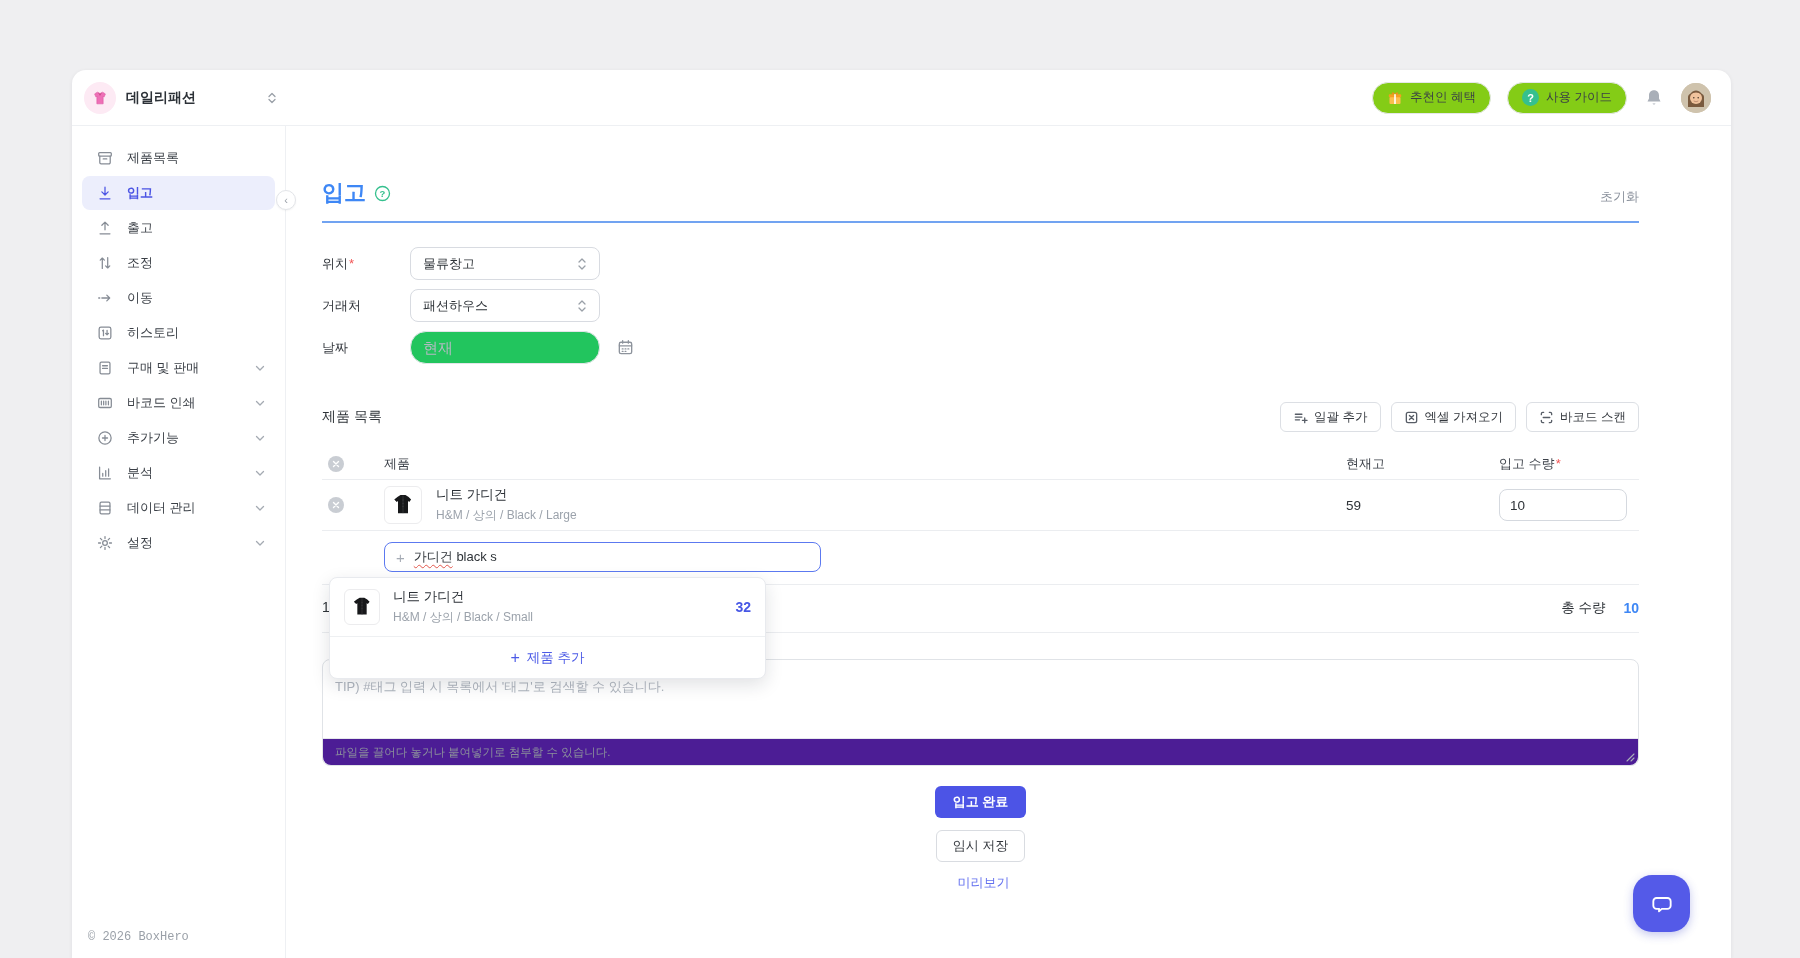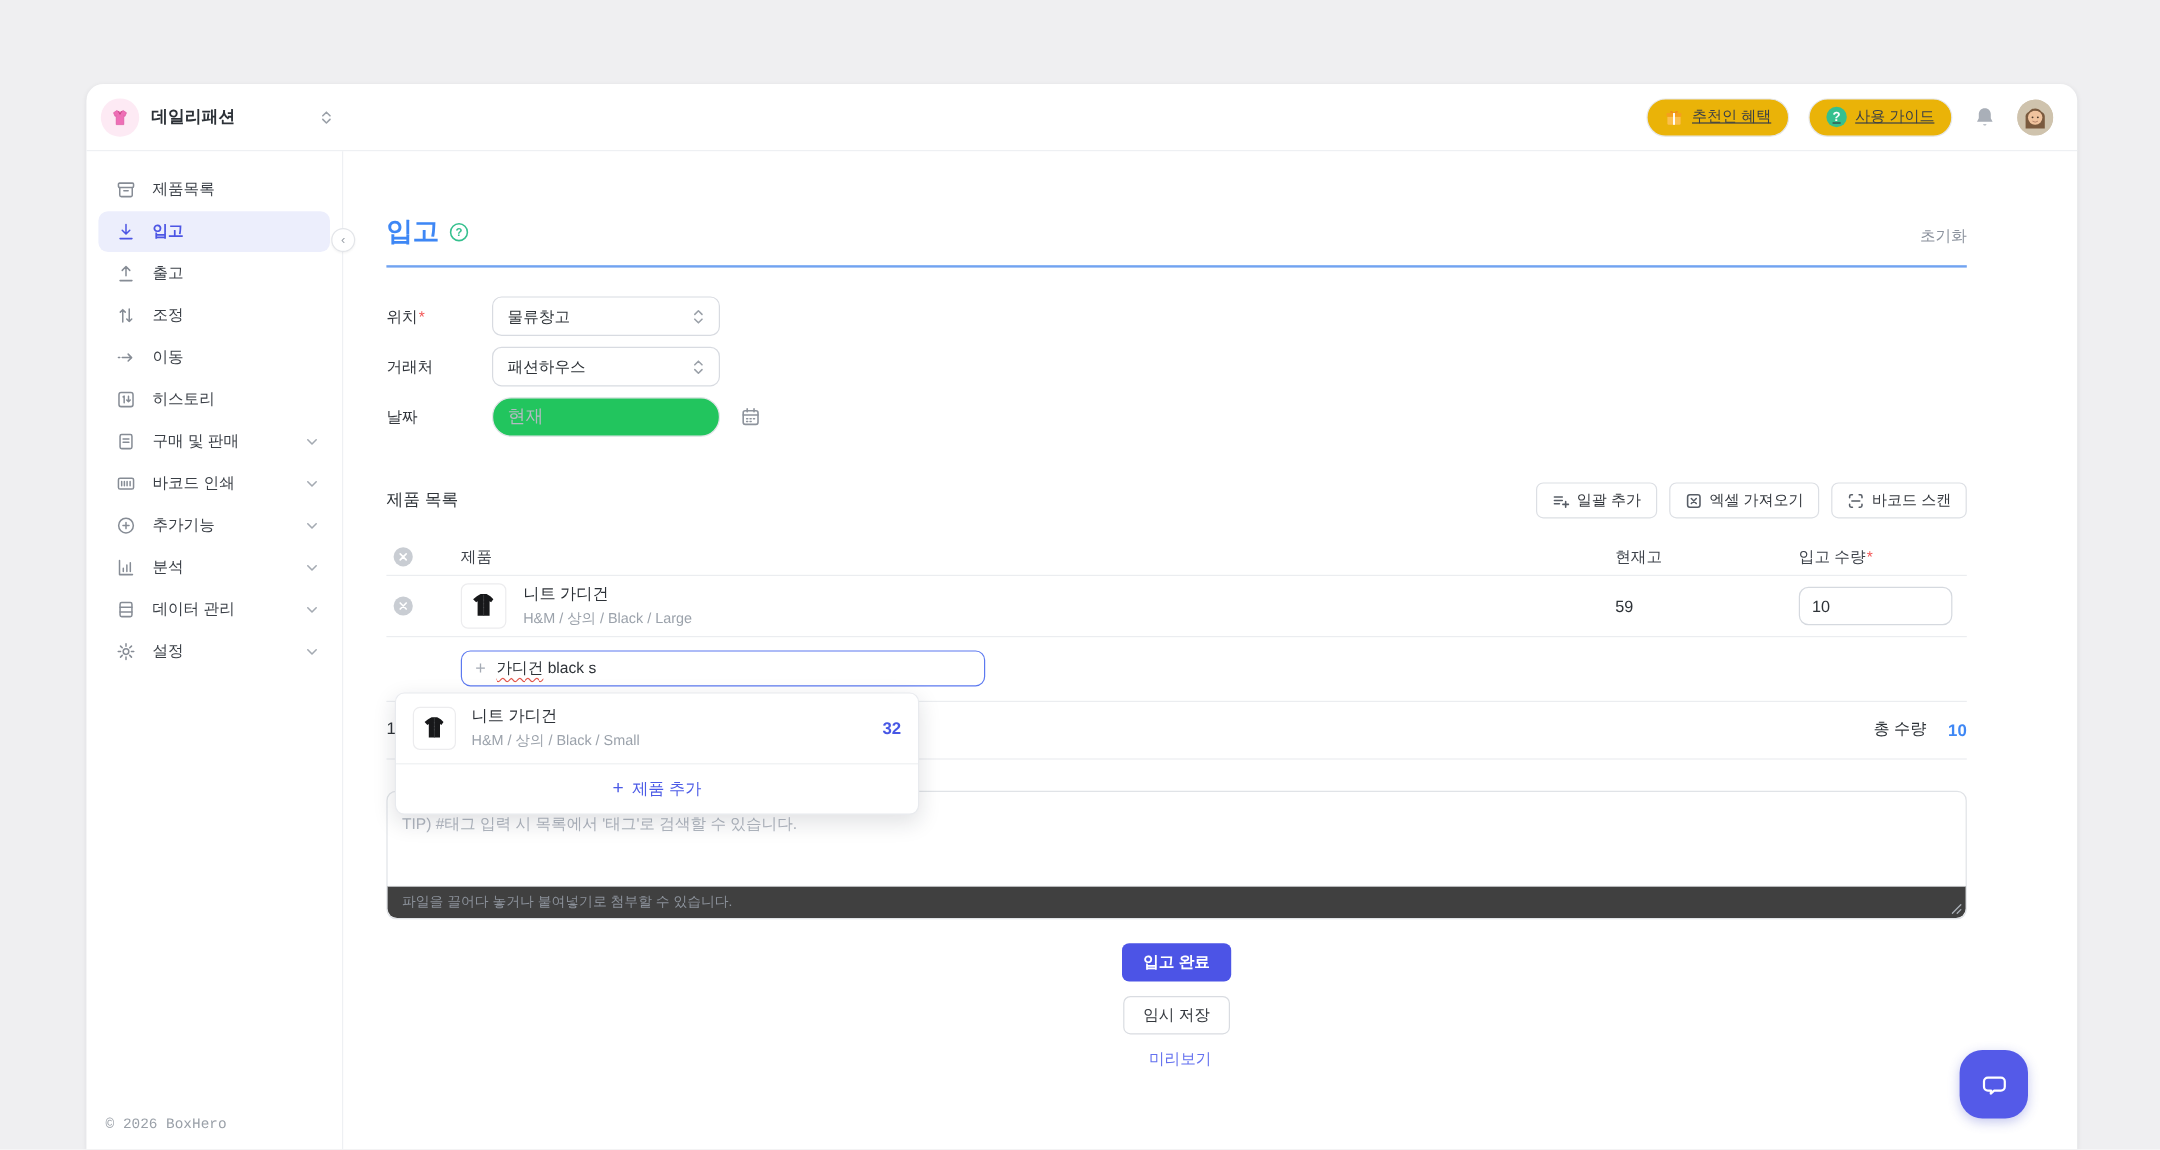--- a/index.html
+++ b/index.html
@@ -26,23 +26,23 @@
   }
   .workspace { display:flex; align-items:center; gap:10px; cursor:pointer; }
   .ws-logo {
     width:32px; height:32px; border-radius:50%; background:#fdeaf4;
     display:flex; align-items:center; justify-content:center;
   }
   .ws-name { font-size:14px; font-weight:bold; color:#2c3137; }
   .ws-caret { margin-left:60px; color:#9aa0a8; }
   .topbar-right { display:flex; align-items:center; gap:16px; }
   .pill {
-    height:32px; border:1px solid #e5e7ea; border-radius:16px; background:#eab308;
+    height:32px; border:1px solid #e5e7ea; border-radius:16px; background:#84cc16;
     display:flex; align-items:center; gap:7px; padding:0 14px;
-    font-size:12.5px; color:#3a3f46; cursor:pointer;text-decoration:underline;
+    font-size:12.5px; color:#3a3f46; cursor:pointer;
   }
   .bell { width:22px; height:22px; cursor:pointer; }
   .avatar {
     width:30px; height:30px; border-radius:50%; overflow:hidden; cursor:pointer;
     background:#cfc3ad;
   }
 
   
   .sidebar {
     position:absolute; left:0; top:56px; bottom:0; width:214px;
@@ -181,21 +181,21 @@
   .summary-total b { color:#3e87f5; font-weight:bold; font-size:14px; }
 
   
   .memo-box {
     margin-top:26px; border:1px solid #e0e3e7; border-radius:8px;
     height:107px; position:relative; padding:0 12px; cursor:text;
   }
   .memo-ph { font-size:13px; color:#b0b6bf; line-height:18px; }
   .attach-bar {
     position:absolute; left:0; right:0; bottom:0; height:27px;
-    background:#404040; border-top:1px solid #e6e8ec; border-radius:0 0 8px 8px;
+    background:#4c1d95; border-top:1px solid #e6e8ec; border-radius:0 0 8px 8px;
     font-size:11.5px; color:#8c929b; line-height:26px; padding:0 12px;
   }
   .resize-handle { position:absolute; right:3px; bottom:3px; cursor:nwse-resize; }
 
   
   .actions { margin-top:20px; display:flex; align-items:center; gap:12px;flex-direction:column; }
   .btn-primary {
     height:32px; padding:0 18px; border:none; border-radius:6px;
     background:#4c54e6; color:#fff; font-size:13px; font-weight:bold;
     cursor:pointer; font-family:inherit;

